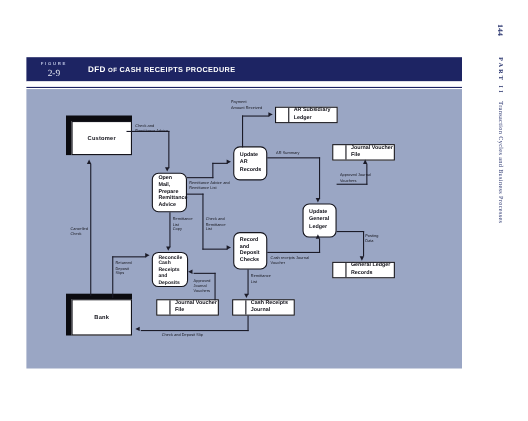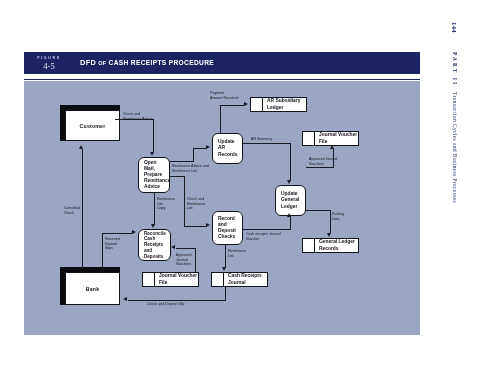--- a/index.html
+++ b/index.html
@@ -84,21 +84,21 @@
     <div class="vtext" id="folio">144</div>
     <div class="vtext" id="partlbl">PART II</div>
     <div class="vtext" id="runhead">Transaction Cycles and Business Processes</div>
   </div>
 
   <div id="figure">
 
     <div id="fig-header">
       <div id="fig-num-block">
         <div id="fig-word">FIGURE</div>
-        <div id="fig-num">4-5</div>
+        <div id="fig-num">2-9</div>
       </div>
       <div id="fig-title">
         <span>DFD</span><span class="sm"> </span><span class="sm">OF</span><span class="sm"> </span><span style="font-size:6.6px">CASH RECEIPTS PROCEDURE</span>
       </div>
     </div>
     <div id="fig-rule"></div>
     <div id="fig-underline"></div>
 
     <div id="canvas">
 

